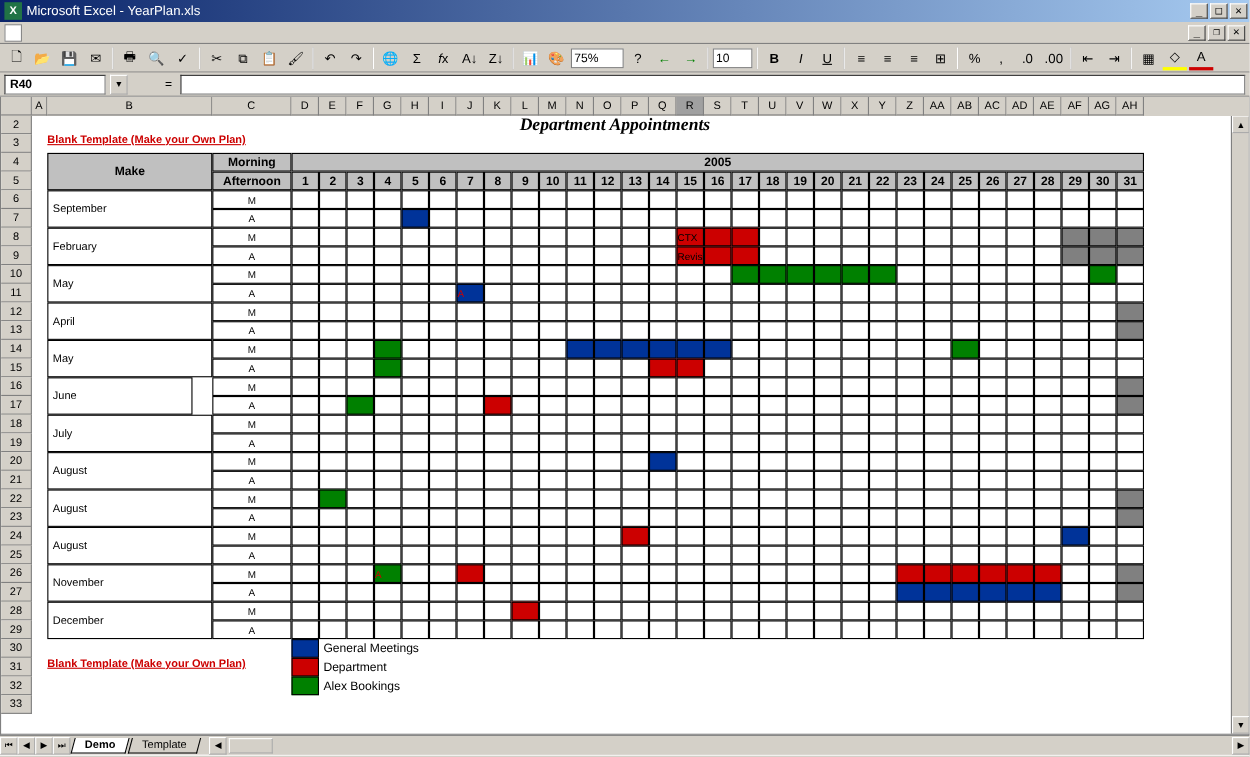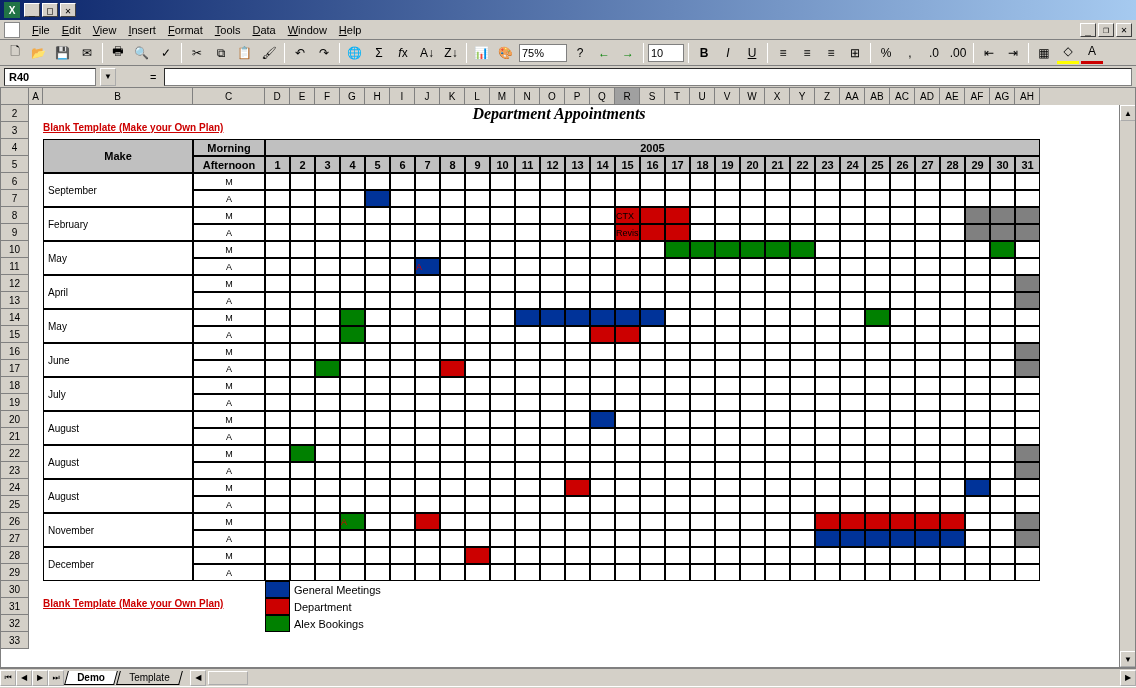--- a/index.html
+++ b/index.html
@@ -47,40 +47,30 @@
 .vscroll { position:absolute; right:0; top:17px; bottom:0; width:16px; background:#d4d0c8; border-left:1px solid #808080; }
 .hscroll-area { flex:1; height:16px; background:#d4d0c8; margin-left:10px; display:flex; align-items:center; }
 .scroll-btn { width:16px; height:16px; background:#d4d0c8; border:1px outset #fff; display:flex; align-items:center; justify-content:center; font-size:8px; }
 .scroll-thumb { width:40px; height:14px; background:#d4d0c8; border:1px outset #fff; margin-left:2px; }
 </style>
 </head>
 <body>
 
 <div class="titlebar">
   <span class="icon">X</span>
+  <span class="title">Microsoft Excel - YearPlan.xls</span>
   <div class="winbtns">
     <div class="winbtn">_</div>
     <div class="winbtn">□</div>
     <div class="winbtn">✕</div>
   </div>
 </div>
 
 <div class="menubar">
   <span class="doc-icon"></span>
-  <div id="menu-items" style="display: flex;">
-      <span class="menu-item"><u>F</u>ile</span>
-      <span class="menu-item"><u>E</u>dit</span>
-      <span class="menu-item"><u>V</u>iew</span>
-      <span class="menu-item"><u>I</u>nsert</span>
-      <span class="menu-item"><u>F</u>ormat</span>
-      <span class="menu-item"><u>T</u>ools</span>
-      <span class="menu-item"><u>D</u>ata</span>
-      <span class="menu-item"><u>W</u>indow</span>
-      <span class="menu-item"><u>H</u>elp</span>
-    </div>
   <div class="docbtns">
     <div class="winbtn">_</div>
     <div class="winbtn">❐</div>
     <div class="winbtn">✕</div>
   </div>
 </div>
 
 <div class="toolbar">
   <div class="tb-btn">🗋</div>
   <div class="tb-btn">📂</div>
@@ -581,21 +571,21 @@
           <div class="p-cell" style="position: absolute; top: 204px; left: 886px; width: 25px; height: 17px;"></div>
           <div class="p-cell" style="position: absolute; top: 221px; left: 886px; width: 25px; height: 17px;"></div>
           <div class="p-cell" style="position: absolute; top: 204px; left: 911px; width: 25px; height: 17px;"></div>
           <div class="p-cell" style="position: absolute; top: 221px; left: 911px; width: 25px; height: 17px;"></div>
           <div class="p-cell" style="position: absolute; top: 204px; left: 936px; width: 25px; height: 17px;"></div>
           <div class="p-cell" style="position: absolute; top: 221px; left: 936px; width: 25px; height: 17px;"></div>
           <div class="p-cell" style="position: absolute; top: 204px; left: 961px; width: 25px; height: 17px;"></div>
           <div class="p-cell" style="position: absolute; top: 221px; left: 961px; width: 25px; height: 17px;"></div>
           <div class="p-cell" style="position: absolute; top: 204px; left: 986px; width: 25px; height: 17px;"></div>
           <div class="p-cell" style="position: absolute; top: 221px; left: 986px; width: 25px; height: 17px;"></div>
-          <div class="p-month" style="position: absolute; top: 238px; left: 14px; width: 150px; height: 34px;">June</div>
+          <div class="p-month" style="position: absolute; top: 238px; left: 14px; width: 132px; height: 34px;">June</div>
           <div class="p-cell" style="position: absolute; top: 238px; left: 164px; width: 72px; height: 17px;">M</div>
           <div class="p-cell" style="position: absolute; top: 255px; left: 164px; width: 72px; height: 17px;">A</div>
           <div class="p-cell" style="position: absolute; top: 238px; left: 236px; width: 25px; height: 17px;"></div>
           <div class="p-cell" style="position: absolute; top: 255px; left: 236px; width: 25px; height: 17px;"></div>
           <div class="p-cell" style="position: absolute; top: 238px; left: 261px; width: 25px; height: 17px;"></div>
           <div class="p-cell" style="position: absolute; top: 255px; left: 261px; width: 25px; height: 17px;"></div>
           <div class="p-cell" style="position: absolute; top: 238px; left: 286px; width: 25px; height: 17px;"></div>
           <div class="p-cell" style="position: absolute; top: 255px; left: 286px; width: 25px; height: 17px; background: rgb(0, 128, 0);"></div>
           <div class="p-cell" style="position: absolute; top: 238px; left: 311px; width: 25px; height: 17px;"></div>
           <div class="p-cell" style="position: absolute; top: 255px; left: 311px; width: 25px; height: 17px;"></div>

